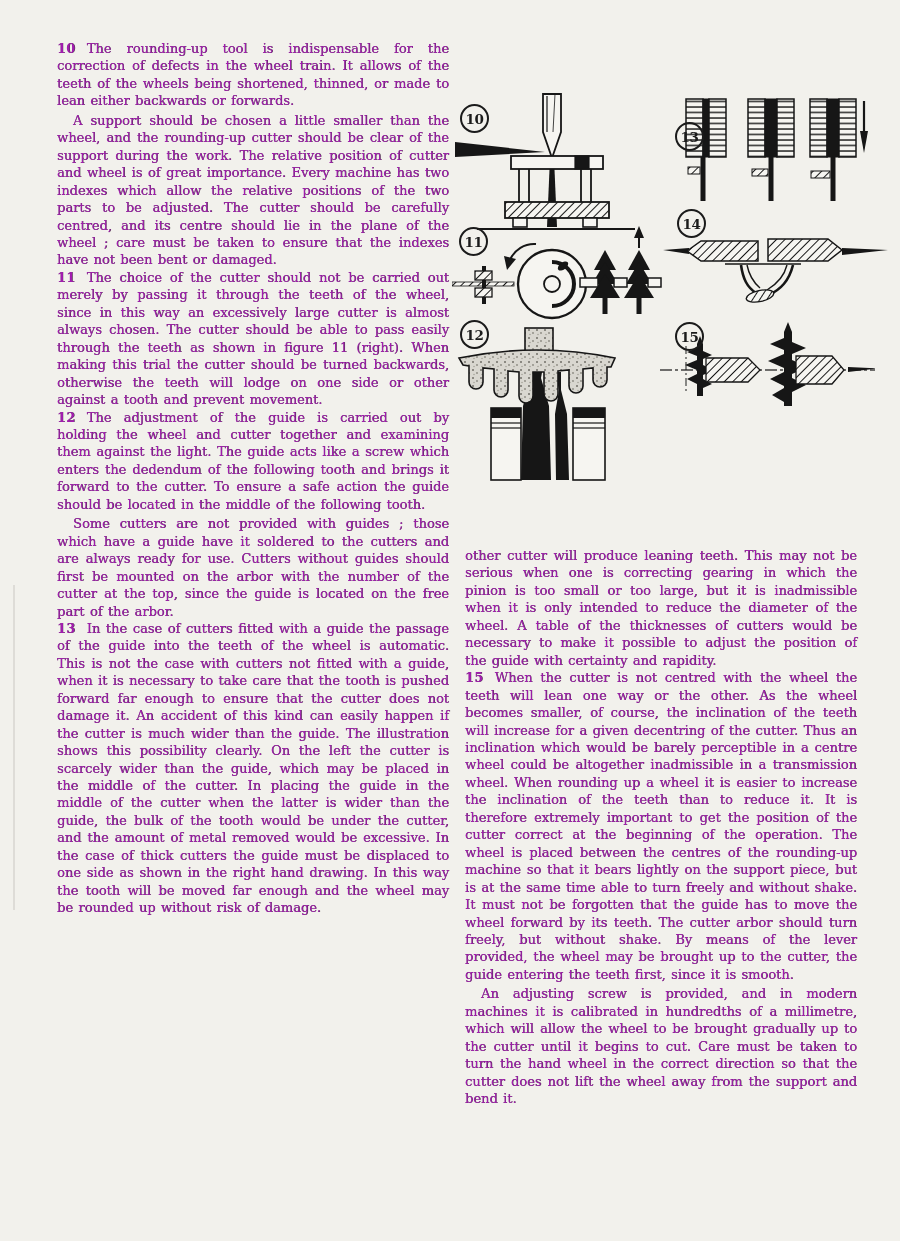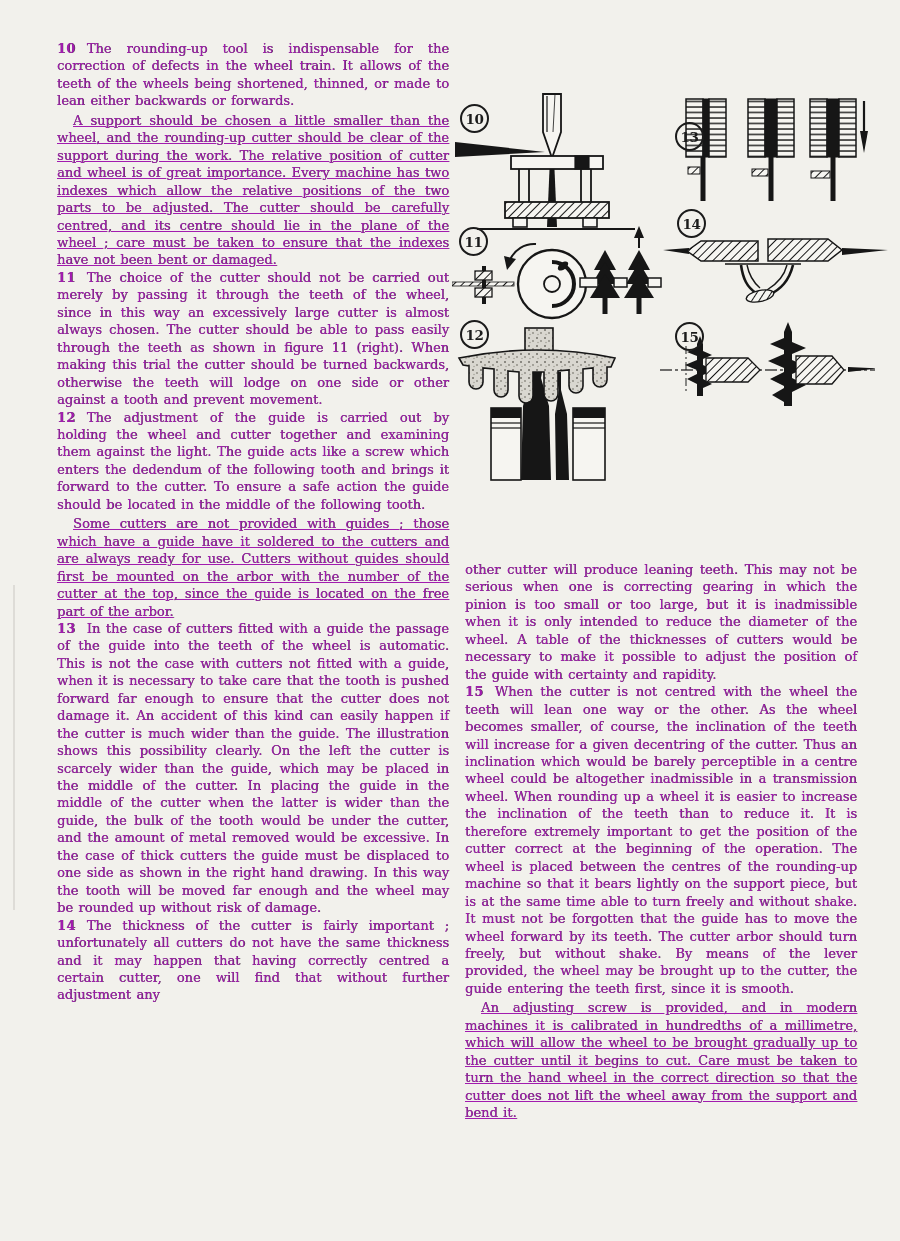--- a/index.html
+++ b/index.html
@@ -9,25 +9,25 @@
     font-family:"DejaVu Serif","Liberation Serif",serif;
   }
   .page{position:absolute;inset:0;}
   .col{
     position:absolute;width:392px;text-align:justify;
     font-size:13px;line-height:17.45px;color:#a21caf;
     text-shadow:0.33px 0 0 rgba(32,31,29,0.85);
     word-spacing:1.2px;
   }
   .col-left{left:57px;top:40px;}
-  .col-right{left:465px;top:561px;}
+  .col-right{left:465px;top:547px;}
   .para{margin:0;}
   .para.numbered{margin-top:0;}
   .para:first-child{margin-top:0;}
-  .para.indent{text-indent:16px;margin-top:2px;text-decoration:underline;}
+  .para.indent{text-indent:16px;margin-top:2px;}
   .pnum{font-weight:bold;margin-right:11px;letter-spacing:0.3px;}
   .fig{position:absolute;}
   .badge{
     position:absolute;width:25px;height:25px;border:2.4px solid #1b1b1b;
     border-radius:50%;display:flex;align-items:center;justify-content:center;
     font-size:13.5px;font-weight:bold;color:#1b1b1b;letter-spacing:-0.5px;
     background:transparent;z-index:3;
   }
   .fold-line{
     position:absolute;left:13px;top:585px;width:1.5px;height:325px;
@@ -59,21 +59,20 @@
     </defs>
   </svg>
 
   <div class="col col-left">
       <p class="para numbered"><span class="pnum">10</span>The rounding-up tool is indispensable for the correction of defects in the wheel train. It allows of the teeth of the wheels being shortened, thinned, or made to lean either backwards or forwards.</p>
       <p class="para indent">A support should be chosen a little smaller than the wheel, and the rounding-up cutter should be clear of the support during the work. The relative position of cutter and wheel is of great importance. Every machine has two indexes which allow the relative positions of the two parts to be adjusted. The cutter should be carefully centred, and its centre should lie in the plane of the wheel ; care must be taken to ensure that the indexes have not been bent or damaged.</p>
       <p class="para numbered"><span class="pnum">11</span>The choice of the cutter should not be carried out merely by passing it through the teeth of the wheel, since in this way an excessively large cutter is almost always chosen. The cutter should be able to pass easily through the teeth as shown in figure 11 (right). When making this trial the cutter should be turned backwards, otherwise the teeth will lodge on one side or other against a tooth and prevent movement.</p>
       <p class="para numbered"><span class="pnum">12</span>The adjustment of the guide is carried out by holding the wheel and cutter together and examining them against the light. The guide acts like a screw which enters the dedendum of the following tooth and brings it forward to the cutter. To ensure a safe action the guide should be located in the middle of the following tooth.</p>
       <p class="para indent">Some cutters are not provided with guides ; those which have a guide have it soldered to the cutters and are always ready for use. Cutters without guides should first be mounted on the arbor with the number of the cutter at the top, since the guide is located on the free part of the arbor.</p>
       <p class="para numbered"><span class="pnum">13</span>In the case of cutters fitted with a guide the passage of the guide into the teeth of the wheel is automatic. This is not the case with cutters not fitted with a guide, when it is necessary to take care that the tooth is pushed forward far enough to ensure that the cutter does not damage it. An accident of this kind can easily happen if the cutter is much wider than the guide. The illustration shows this possibility clearly. On the left the cutter is scarcely wider than the guide, which may be placed in the middle of the cutter. In placing the guide in the middle of the cutter when the latter is wider than the guide, the bulk of the tooth would be under the cutter, and the amount of metal removed would be excessive. In the case of thick cutters the guide must be displaced to one side as shown in the right hand drawing. In this way the tooth will be moved far enough and the wheel may be rounded up without risk of damage.</p>
-      <p class="para numbered"><span class="pnum">14</span>The thickness of the cutter is fairly important ; unfortunately all cutters do not have the same thickness and it may happen that having correctly centred a certain cutter, one will find that without further adjustment any</p>
     </div>
 
   <div class="col col-right">
       <p class="para">other cutter will produce leaning teeth. This may not be serious when one is correcting gearing in which the pinion is too small or too large, but it is inadmissible when it is only intended to reduce the diameter of the wheel. A table of the thicknesses of cutters would be necessary to make it possible to adjust the position of the guide with certainty and rapidity.</p>
       <p class="para numbered"><span class="pnum">15</span>When the cutter is not centred with the wheel the teeth will lean one way or the other. As the wheel becomes smaller, of course, the inclination of the teeth will increase for a given decentring of the cutter. Thus an inclination which would be barely perceptible in a centre wheel could be altogether inadmissible in a transmission wheel. When rounding up a wheel it is easier to increase the inclination of the teeth than to reduce it. It is therefore extremely important to get the position of the cutter correct at the beginning of the operation. The wheel is placed between the centres of the rounding-up machine so that it bears lightly on the support piece, but is at the same time able to turn freely and without shake. It must not be forgotten that the guide has to move the wheel forward by its teeth. The cutter arbor should turn freely, but without shake. By means of the lever provided, the wheel may be brought up to the cutter, the guide entering the teeth first, since it is smooth.</p>
       <p class="para indent">An adjusting screw is provided, and in modern machines it is calibrated in hundredths of a millimetre, which will allow the wheel to be brought gradually up to the cutter until it begins to cut. Care must be taken to turn the hand wheel in the correct direction so that the cutter does not lift the wheel away from the support and bend it.</p>
     </div>
 
   <figure class="fig" style="left:455px;top:92px;margin:0;">
     <span class="badge" style="left:5px;top:12px;">10</span>

